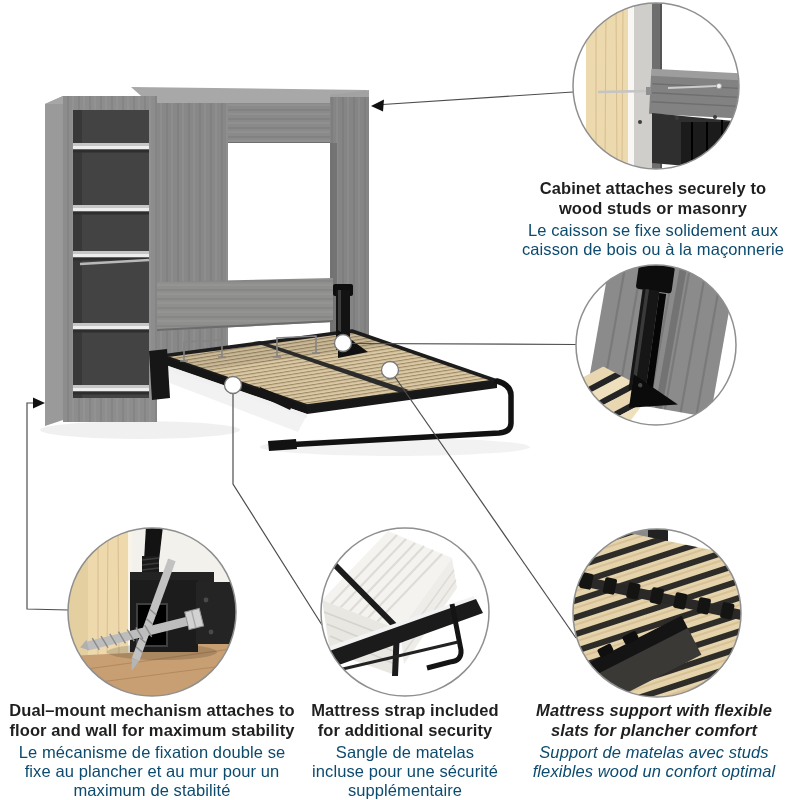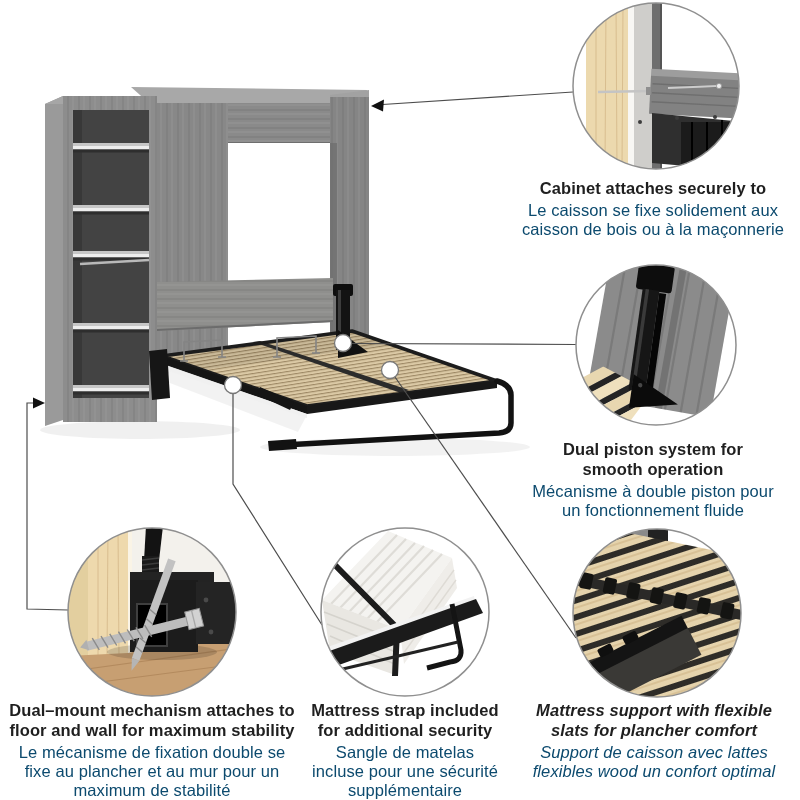--- a/index.html
+++ b/index.html
@@ -325,37 +325,28 @@
         </g>
       </g>
     </g>
     <circle cx="657" cy="613" r="84" fill="none" stroke="#8f8f8f" stroke-width="1.5"></circle>
   </g>
 </svg>
 
 <div class="caption" style="left:506px;top:178px;width:294px;">
   <div class="en">
     <div>Cabinet attaches securely to</div>
+    <div>wood studs or masonry</div>
   </div>
   <div class="fr">
     <div>Le caisson se fixe solidement aux</div>
     <div>caisson de bois ou à la maçonnerie</div>
   </div>
 </div>
 
-<div class="caption" style="left:506px;top:439px;width:294px;">
-  <div class="en">
-    <div>Dual piston system for</div>
-    <div>smooth operation</div>
-  </div>
-  <div class="fr">
-    <div>Mécanisme à double piston pour</div>
-    <div>un fonctionnement fluide</div>
-  </div>
-</div>
 
 <div class="caption" style="left:255px;top:700px;width:300px;">
   <div class="en">
     <div>Mattress strap included</div>
     <div>for additional security</div>
   </div>
   <div class="fr">
     <div>Sangle de matelas</div>
     <div>incluse pour une sécurité</div>
     <div>supplémentaire</div>
@@ -373,18 +364,18 @@
     <div>maximum de stabilité</div>
   </div>
 </div>
 
 <div class="caption" style="left:508px;top:700px;width:292px;font-style:italic;">
   <div class="en">
     <div>Mattress support with flexible</div>
     <div>slats for plancher comfort</div>
   </div>
   <div class="fr">
-    <div>Support de caisson avec lattes</div>
+    <div>Support de matelas avec studs</div>
     <div>flexibles wood un confort optimal</div>
   </div>
 </div>
 
 </div>
 
 </body></html>

